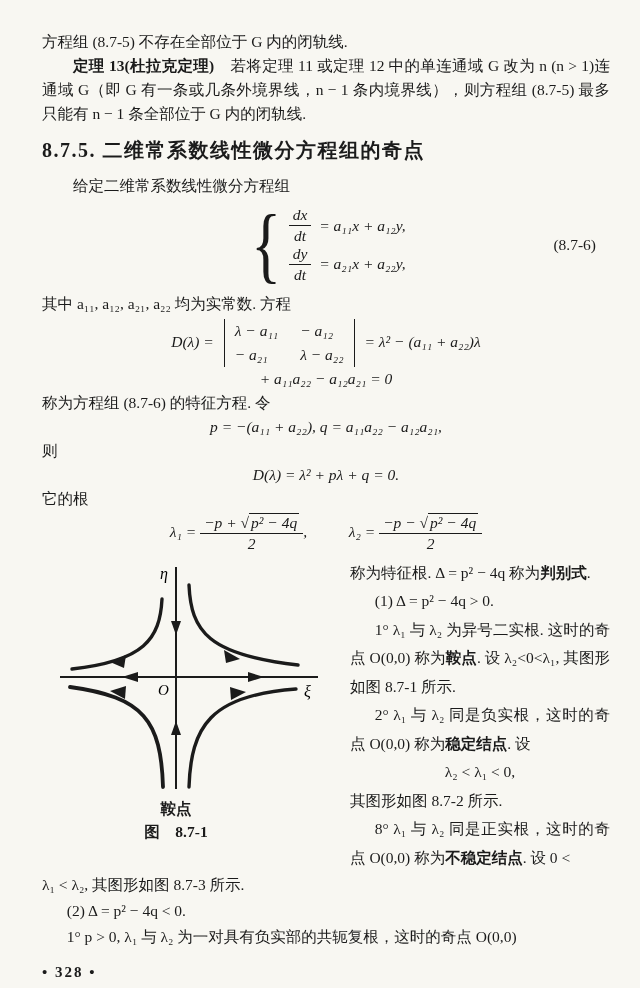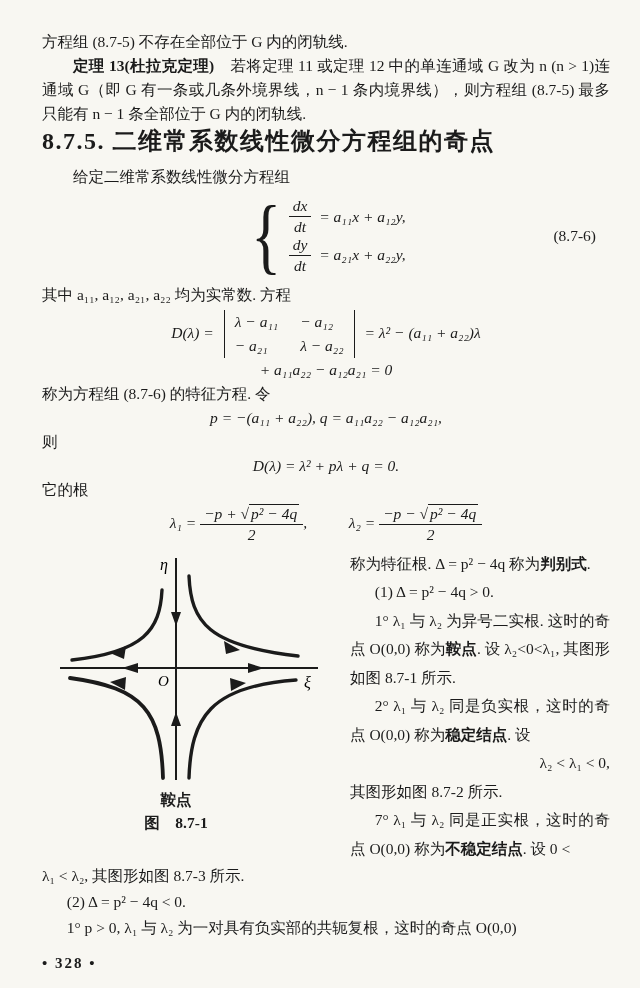--- a/index.html
+++ b/index.html
@@ -7,22 +7,22 @@
     width:640px;height:988px;overflow:hidden;
     background:#f8f7f2;color:#1b1b1b;
     font-family:"Liberation Serif","DejaVu Serif",serif;
   }
   .page{position:relative;width:640px;height:832px;box-sizing:border-box;
         padding:30px 30px 0 42px;}
   .para{font-size:15.5px;line-height:24px;text-align:justify;margin:0;}
   .indent{text-indent:2em;}
   .indent1{text-indent:1.6em;}
   .bold{font-weight:bold;}
-  .heading{font-size:24px;font-weight:bold;letter-spacing:1.5px;
-           margin:1px 0 10px 0;line-height:28px;}
+  .heading{font-size:20px;font-weight:bold;letter-spacing:1.5px;
+           margin:10px 0 10px 0;line-height:28px;}
   
   .math{font-style:italic;font-family:"Liberation Serif","DejaVu Serif",serif;}
   .eq-center{text-align:center;font-size:15.5px;margin:3px 0;}
   .frac{display:inline-block;vertical-align:middle;text-align:center;line-height:1.15;}
   .frac .num{display:block;border-bottom:1.4px solid #1b1b1b;padding:0 4px 1px 4px;}
   .frac .den{display:block;padding-top:1px;}
   .sys{position:relative;margin:4px 0 4px 0;}
   .sys-wrap{display:flex;justify-content:center;align-items:center;gap:2px;}
   .brace{font-size:84px;font-weight:400;line-height:86px;display:inline-block;
          transform:scaleX(.75);font-style:normal;}
@@ -35,21 +35,21 @@
   .det-grid{display:grid;grid-template-columns:auto auto;column-gap:22px;row-gap:6px;
             font-size:15.5px;text-align:left;}
   .rad{border-top:1.4px solid #1b1b1b;padding:0 2px;}
   .roots-gap{display:inline-block;width:34px;}
   
   .twocol{display:flex;margin-top:6px;}
   .figcol{width:308px;flex:0 0 308px;}
   .figcol svg{display:block;margin-left:10px;}
   .figcap{text-align:center;font-size:15.5px;font-weight:bold;line-height:23px;margin-right:40px;}
   .rightcol{flex:1;font-size:15.5px;line-height:28.5px;text-align:justify;}
-  .rc-center{text-align:right;}
+  .rc-center{text-align:center;}
   .bottomblock{}
   .bottom-line{font-size:15.5px;line-height:26px;text-align:justify;}
   .footer{margin-top:14px;font-size:15px;font-weight:bold;letter-spacing:2px;}
 </style>
 </head>
 <body>
 
 <div class="page">
 
   <p class="para">方程组 (8.7-5) 不存在全部位于 G 内的闭轨线.</p>
@@ -160,21 +160,21 @@
       <p class="para indent1" style="line-height:28.5px">(1) Δ = p² − 4q &gt; 0.</p>
 
       <p class="para indent1" style="line-height:28.5px"><span>1° λ₁ 与 λ₂ 为异号二实根. 这时的奇点 O(0,0) 称为</span><span class="bold">鞍点</span><span>. 设 λ₂&lt;0&lt;λ₁, 其图形如图 8.7-1 所示.</span></p>
 
       <p class="para indent1" style="line-height:28.5px"><span>2° λ₁ 与 λ₂ 同是负实根，这时的奇点 O(0,0) 称为</span><span class="bold">稳定结点</span><span>. 设</span></p>
 
       <p class="para rc-center" style="line-height:28.5px">λ₂ &lt; λ₁ &lt; 0,</p>
 
       <p class="para" style="line-height:28.5px">其图形如图 8.7-2 所示.</p>
 
-      <p class="para indent1" style="line-height:28.5px"><span>7° λ₁ 与 λ₂ 同是正实根，这时的奇点 O(0,0) 称为</span><span class="bold">不稳定结点</span><span>. 设 0 &lt;</span></p>
+      <p class="para indent1" style="line-height:28.5px"><span>8° λ₁ 与 λ₂ 同是正实根，这时的奇点 O(0,0) 称为</span><span class="bold">不稳定结点</span><span>. 设 0 &lt;</span></p>
     </div>
   </div>
 
   <div class="bottomblock">
     <p class="para bottom-line">λ₁ &lt; λ₂, 其图形如图 8.7-3 所示.</p>
     <p class="para bottom-line indent1">(2) Δ = p² − 4q &lt; 0.</p>
     <p class="para bottom-line indent1">1° p &gt; 0, λ₁ 与 λ₂ 为一对具有负实部的共轭复根，这时的奇点 O(0,0)</p>
   </div>
 
   <div class="footer">• 328 •</div>

